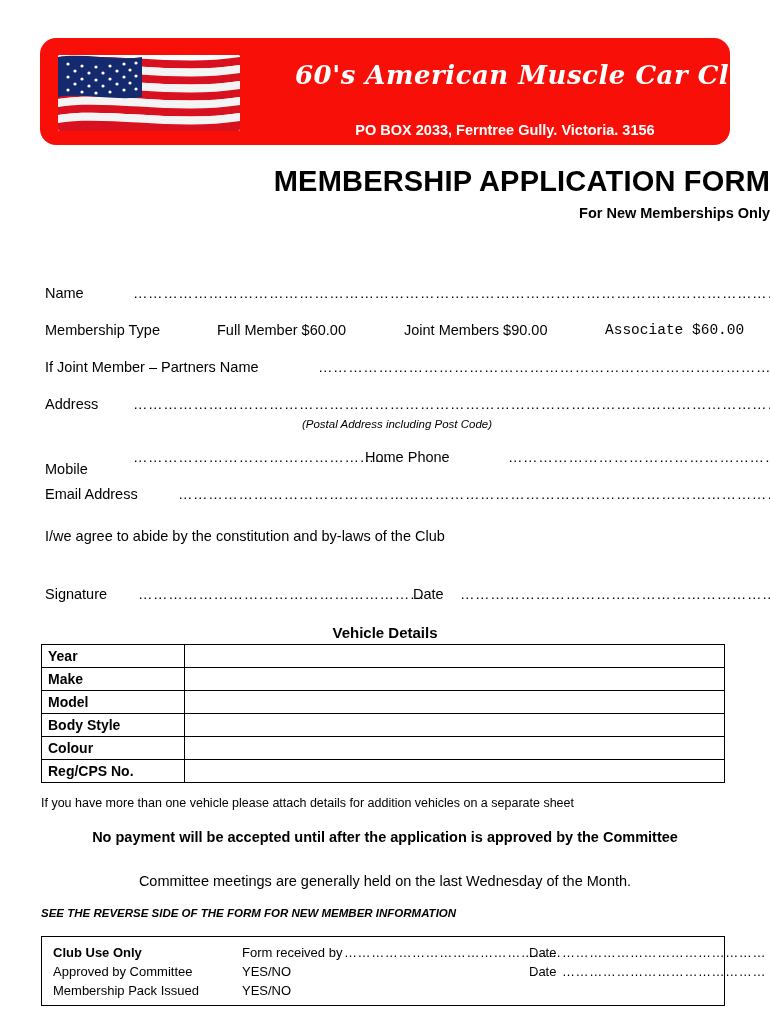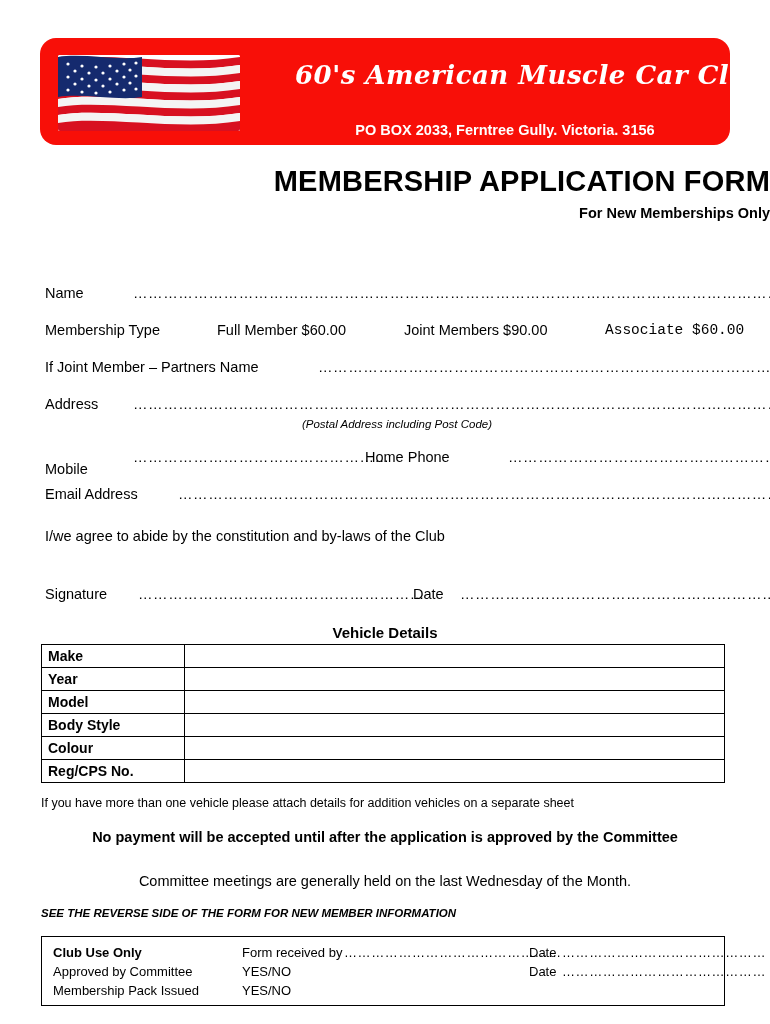--- a/index.html
+++ b/index.html
@@ -279,25 +279,25 @@
 
   <div class="row" style="left:45px; top:586px;">Signature</div>
   <div class="row dots" style="left:138px; top:586px;">…………………………………………………</div>
   <div class="row" style="left:413px; top:586px;">Date</div>
   <div class="row dots" style="left:460px; top:586px;">……………………………………………………………</div>
 
   <div class="vehicle-heading">Vehicle Details</div>
   <table class="vehicle">
     <tbody>
       <tr>
+        <td class="k">Year</td>
+        <td></td>
+      </tr>
+      <tr>
         <td class="k">Make</td>
-        <td></td>
-      </tr>
-      <tr>
-        <td class="k">Year</td>
         <td></td>
       </tr>
       <tr>
         <td class="k">Model</td>
         <td></td>
       </tr>
       <tr>
         <td class="k">Body Style</td>
         <td></td>
       </tr>

